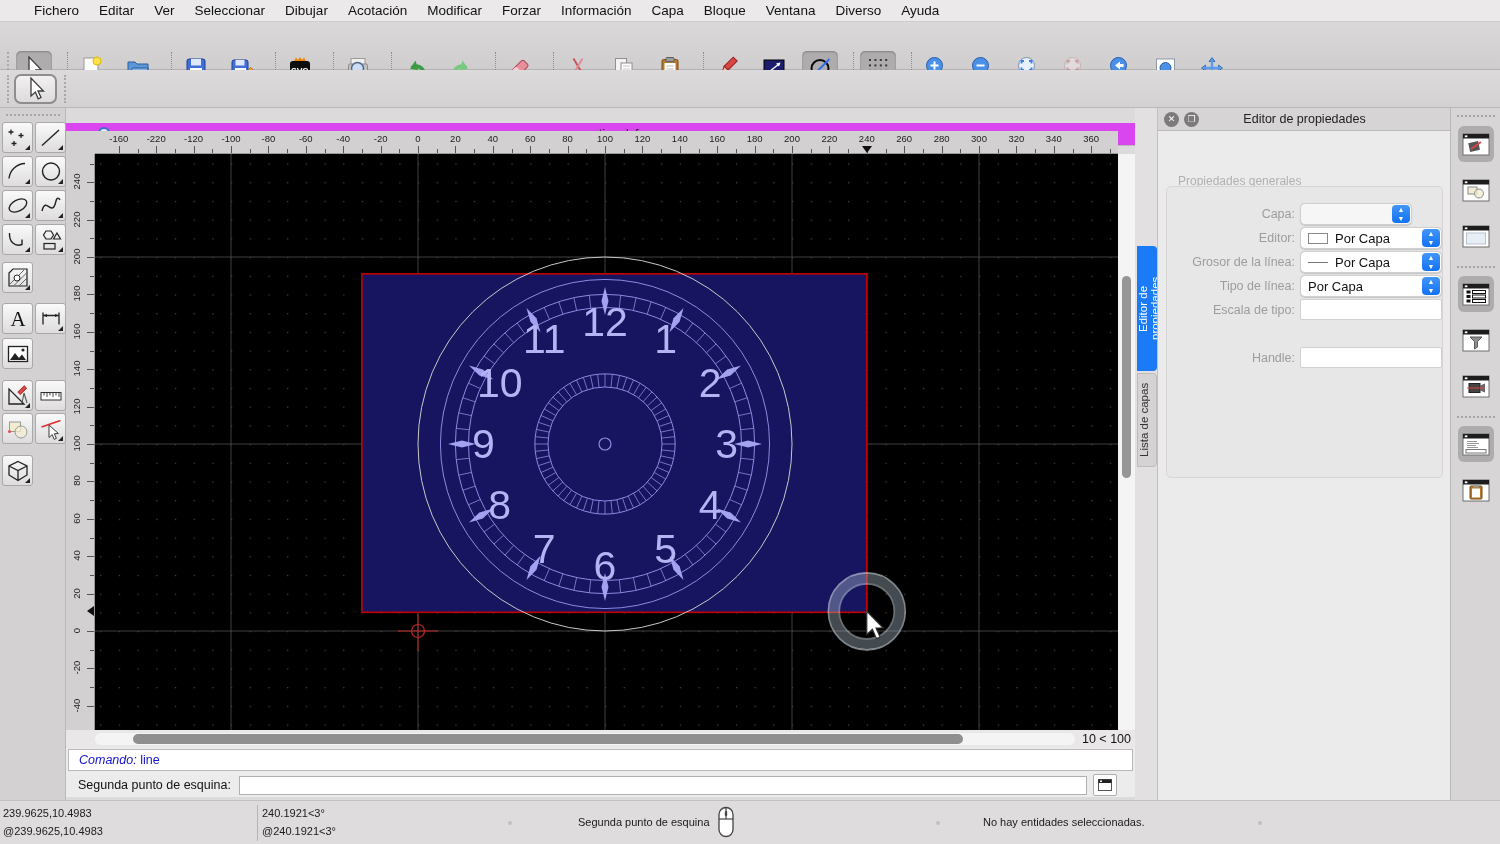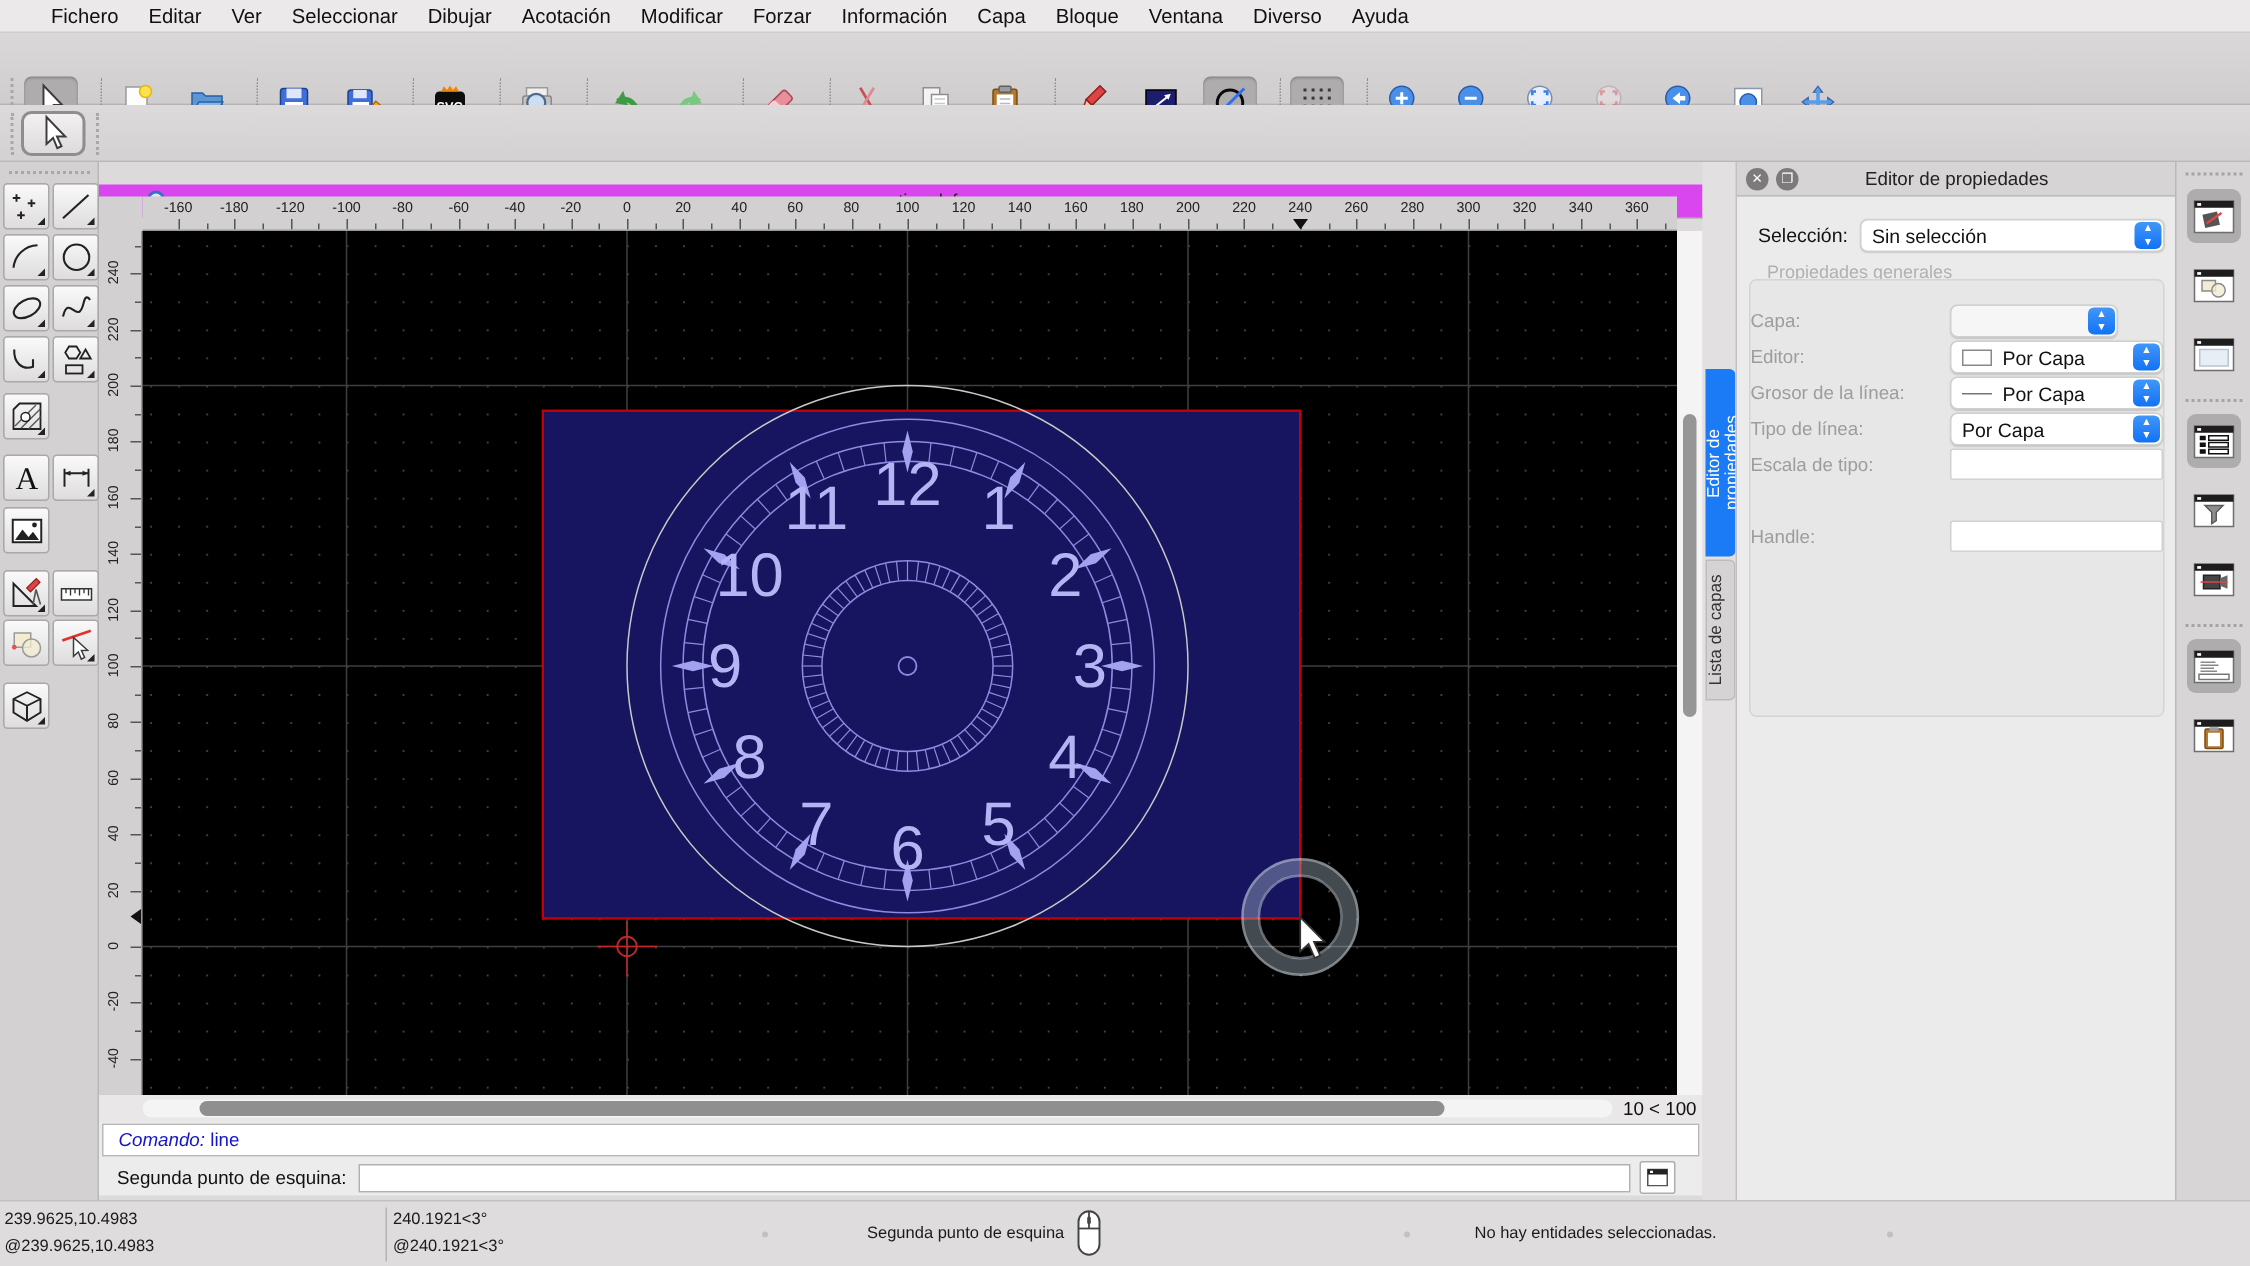--- a/index.html
+++ b/index.html
@@ -92,21 +92,21 @@
   .combo { position:absolute; height:22px; background:#fff; border:1px solid #d0d0d0;
     border-radius:5px; display:flex; align-items:center; font-size:13px; color:#111;
     padding-left:7px; box-shadow:0 0.5px 1px rgba(0,0,0,.15); }
   .spin { position:absolute; right:1px; top:1px; width:18px; height:18px; border-radius:4px;
     background:linear-gradient(#4196f8,#1172f5); color:#fff; font-size:7px; line-height:9px;
     text-align:center; }
   #groupname { position:absolute; left:20px; top:66px; font-size:12px; color:#b2b0b1; }
   #groupbox { position:absolute; left:8px; top:78px; width:277px; height:292px;
     border:1px solid #d6d4d5; border-radius:5px; background:#e7e7e7; }
   .frow { position:absolute; left:0; width:277px; height:22px; }
-  .flabel { position:absolute; left:0; width:128px; text-align:left; font-size:12.5px; color:#9e9c9d; top:4px; }
+  .flabel { position:absolute; left:0; width:128px; text-align:right; font-size:12.5px; color:#9e9c9d; top:4px; }
   .fctrl { position:absolute; left:133px; top:0; }
   .finput { width:142px; height:21px; background:#fff; border:1px solid #d2d0d1; border-radius:2px; }
   .swatch { display:inline-block; width:20px; height:11px; border:1px solid #8a8889; margin-right:7px; background:#fff; }
   .lineswatch { display:inline-block; width:20px; height:1px; background:#777; margin-right:7px; }
 
   
   #iconstrip { left:1450px; top:108px; width:50px; height:692px; background:#d7d5d6;
     border-left:1px solid #bab8b9; }
   .sbtn { position:absolute; left:7px; width:36px; height:36px; border-radius:6px;
     display:flex; align-items:center; justify-content:center; }
@@ -476,21 +476,21 @@
     <div id="doc-title">properties.dxf</div>
   </div>
 
   <div id="ruler-corner" class="abs"></div>
   <div id="ruler-h" class="abs">
       <div class="tickh" style="left:23.8px; height:7px;"></div>
       <div class="tickh" style="left:42.5px; height:4px;"></div>
       <div class="rlabel" style="left:9.8px; top:2px; width:28px; text-align:center;">-160</div>
       <div class="tickh" style="left:61.2px; height:7px;"></div>
       <div class="tickh" style="left:79.9px; height:4px;"></div>
-      <div class="rlabel" style="left:47.2px; top:2px; width:28px; text-align:center;">-180</div>
+      <div class="rlabel" style="left:47.2px; top:2px; width:28px; text-align:center;">-220</div>
       <div class="tickh" style="left:98.6px; height:7px;"></div>
       <div class="tickh" style="left:117.3px; height:4px;"></div>
       <div class="rlabel" style="left:84.6px; top:2px; width:28px; text-align:center;">-120</div>
       <div class="tickh" style="left:136.0px; height:7px;"></div>
       <div class="tickh" style="left:154.7px; height:4px;"></div>
       <div class="rlabel" style="left:122.0px; top:2px; width:28px; text-align:center;">-100</div>
       <div class="tickh" style="left:173.4px; height:7px;"></div>
       <div class="tickh" style="left:192.1px; height:4px;"></div>
       <div class="rlabel" style="left:159.4px; top:2px; width:28px; text-align:center;">-80</div>
       <div class="tickh" style="left:210.8px; height:7px;"></div>
@@ -823,27 +823,20 @@
       <div class="vtab active" style="top:138px; height:125px;">Editor de propiedades</div>
       <div class="vtab idle" style="top:265px; height:94px;">Lista de capas</div>
     </div>
 
   <div id="panel" class="abs">
     <div id="panel-titlebar">
       <div class="winbtn" style="left:6px;">✕</div>
       <div class="winbtn" style="left:26px;">❐</div>
       <div id="panel-title">Editor de propiedades</div>
     </div>
-    <div id="selrow">
-      <span id="sellabel">Selección:</span>
-      <div class="combo" style="left:82px; top:0; width:203px;">
-        <span>Sin selección</span>
-        <div class="spin">▲<br>▼</div>
-      </div>
-    </div>
     <div id="groupname">Propiedades generales</div>
     <div id="groupbox">
         <div class="frow" style="top:16px">
           <div class="flabel">Capa:</div>
           <div class="fctrl">
             <div class="combo" style="position:relative; width:112px; background:#f6f6f6;">
               <div class="spin">▲<br>▼</div>
             </div>
               </div>
         </div>

